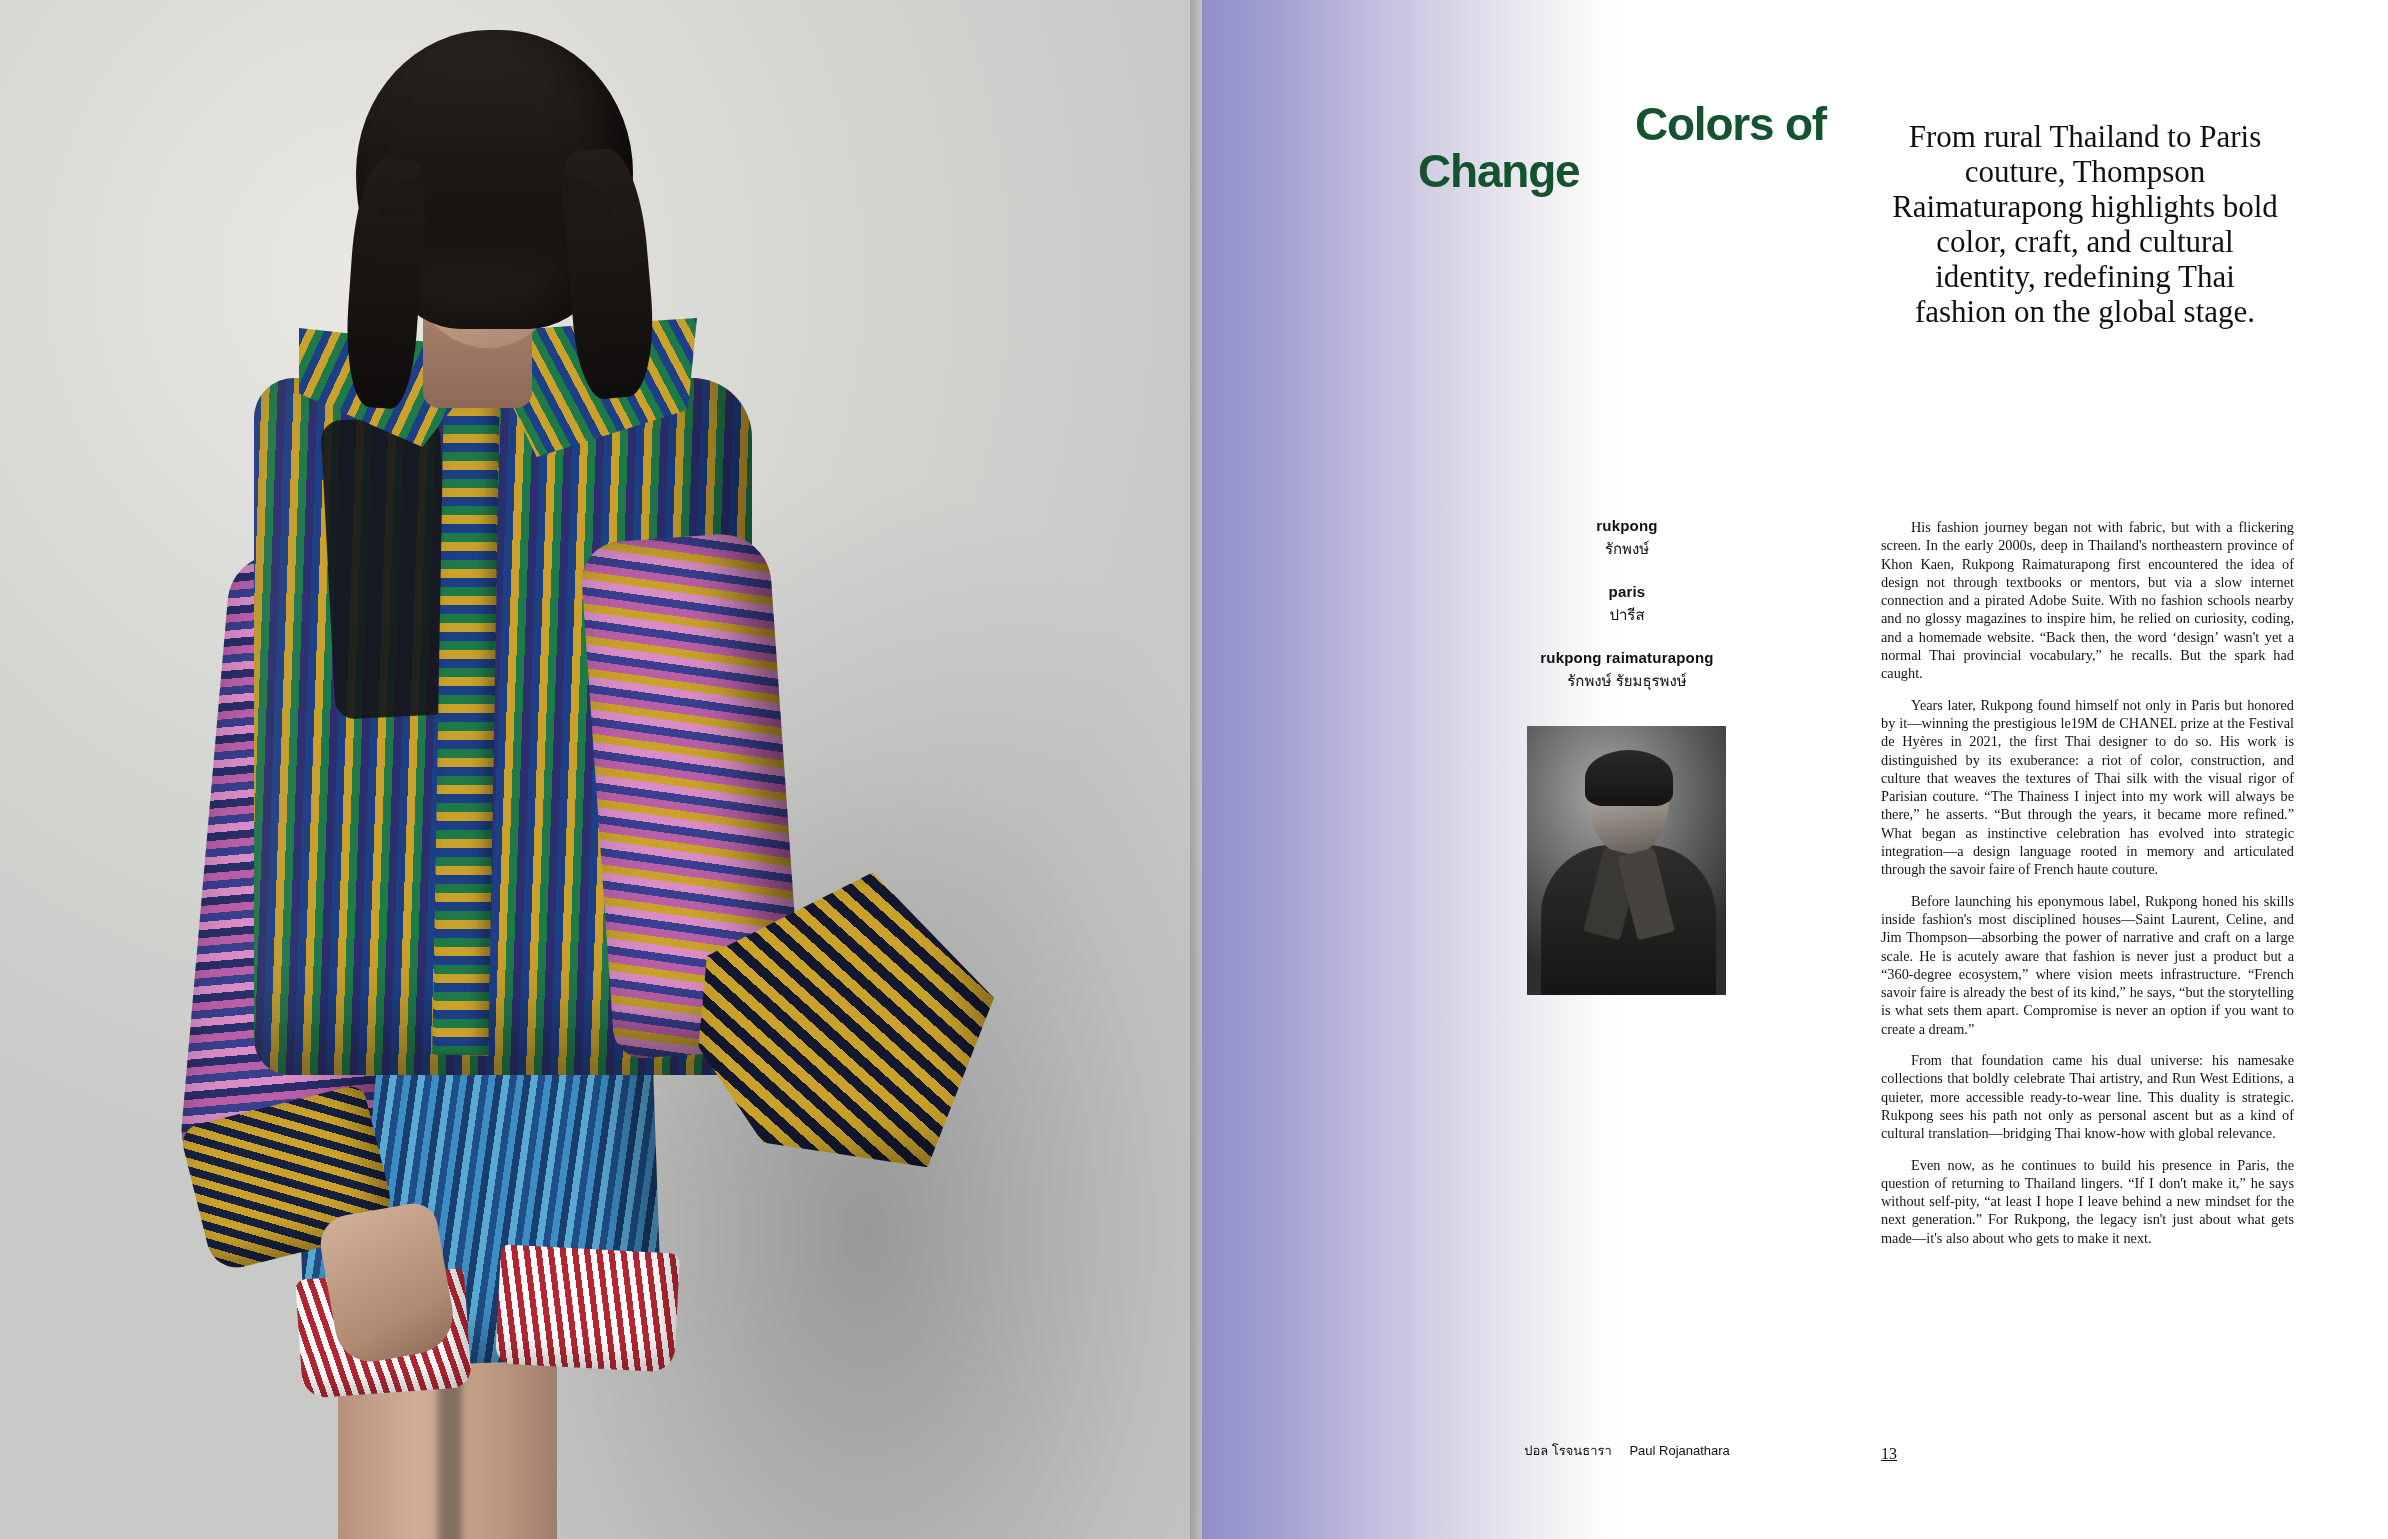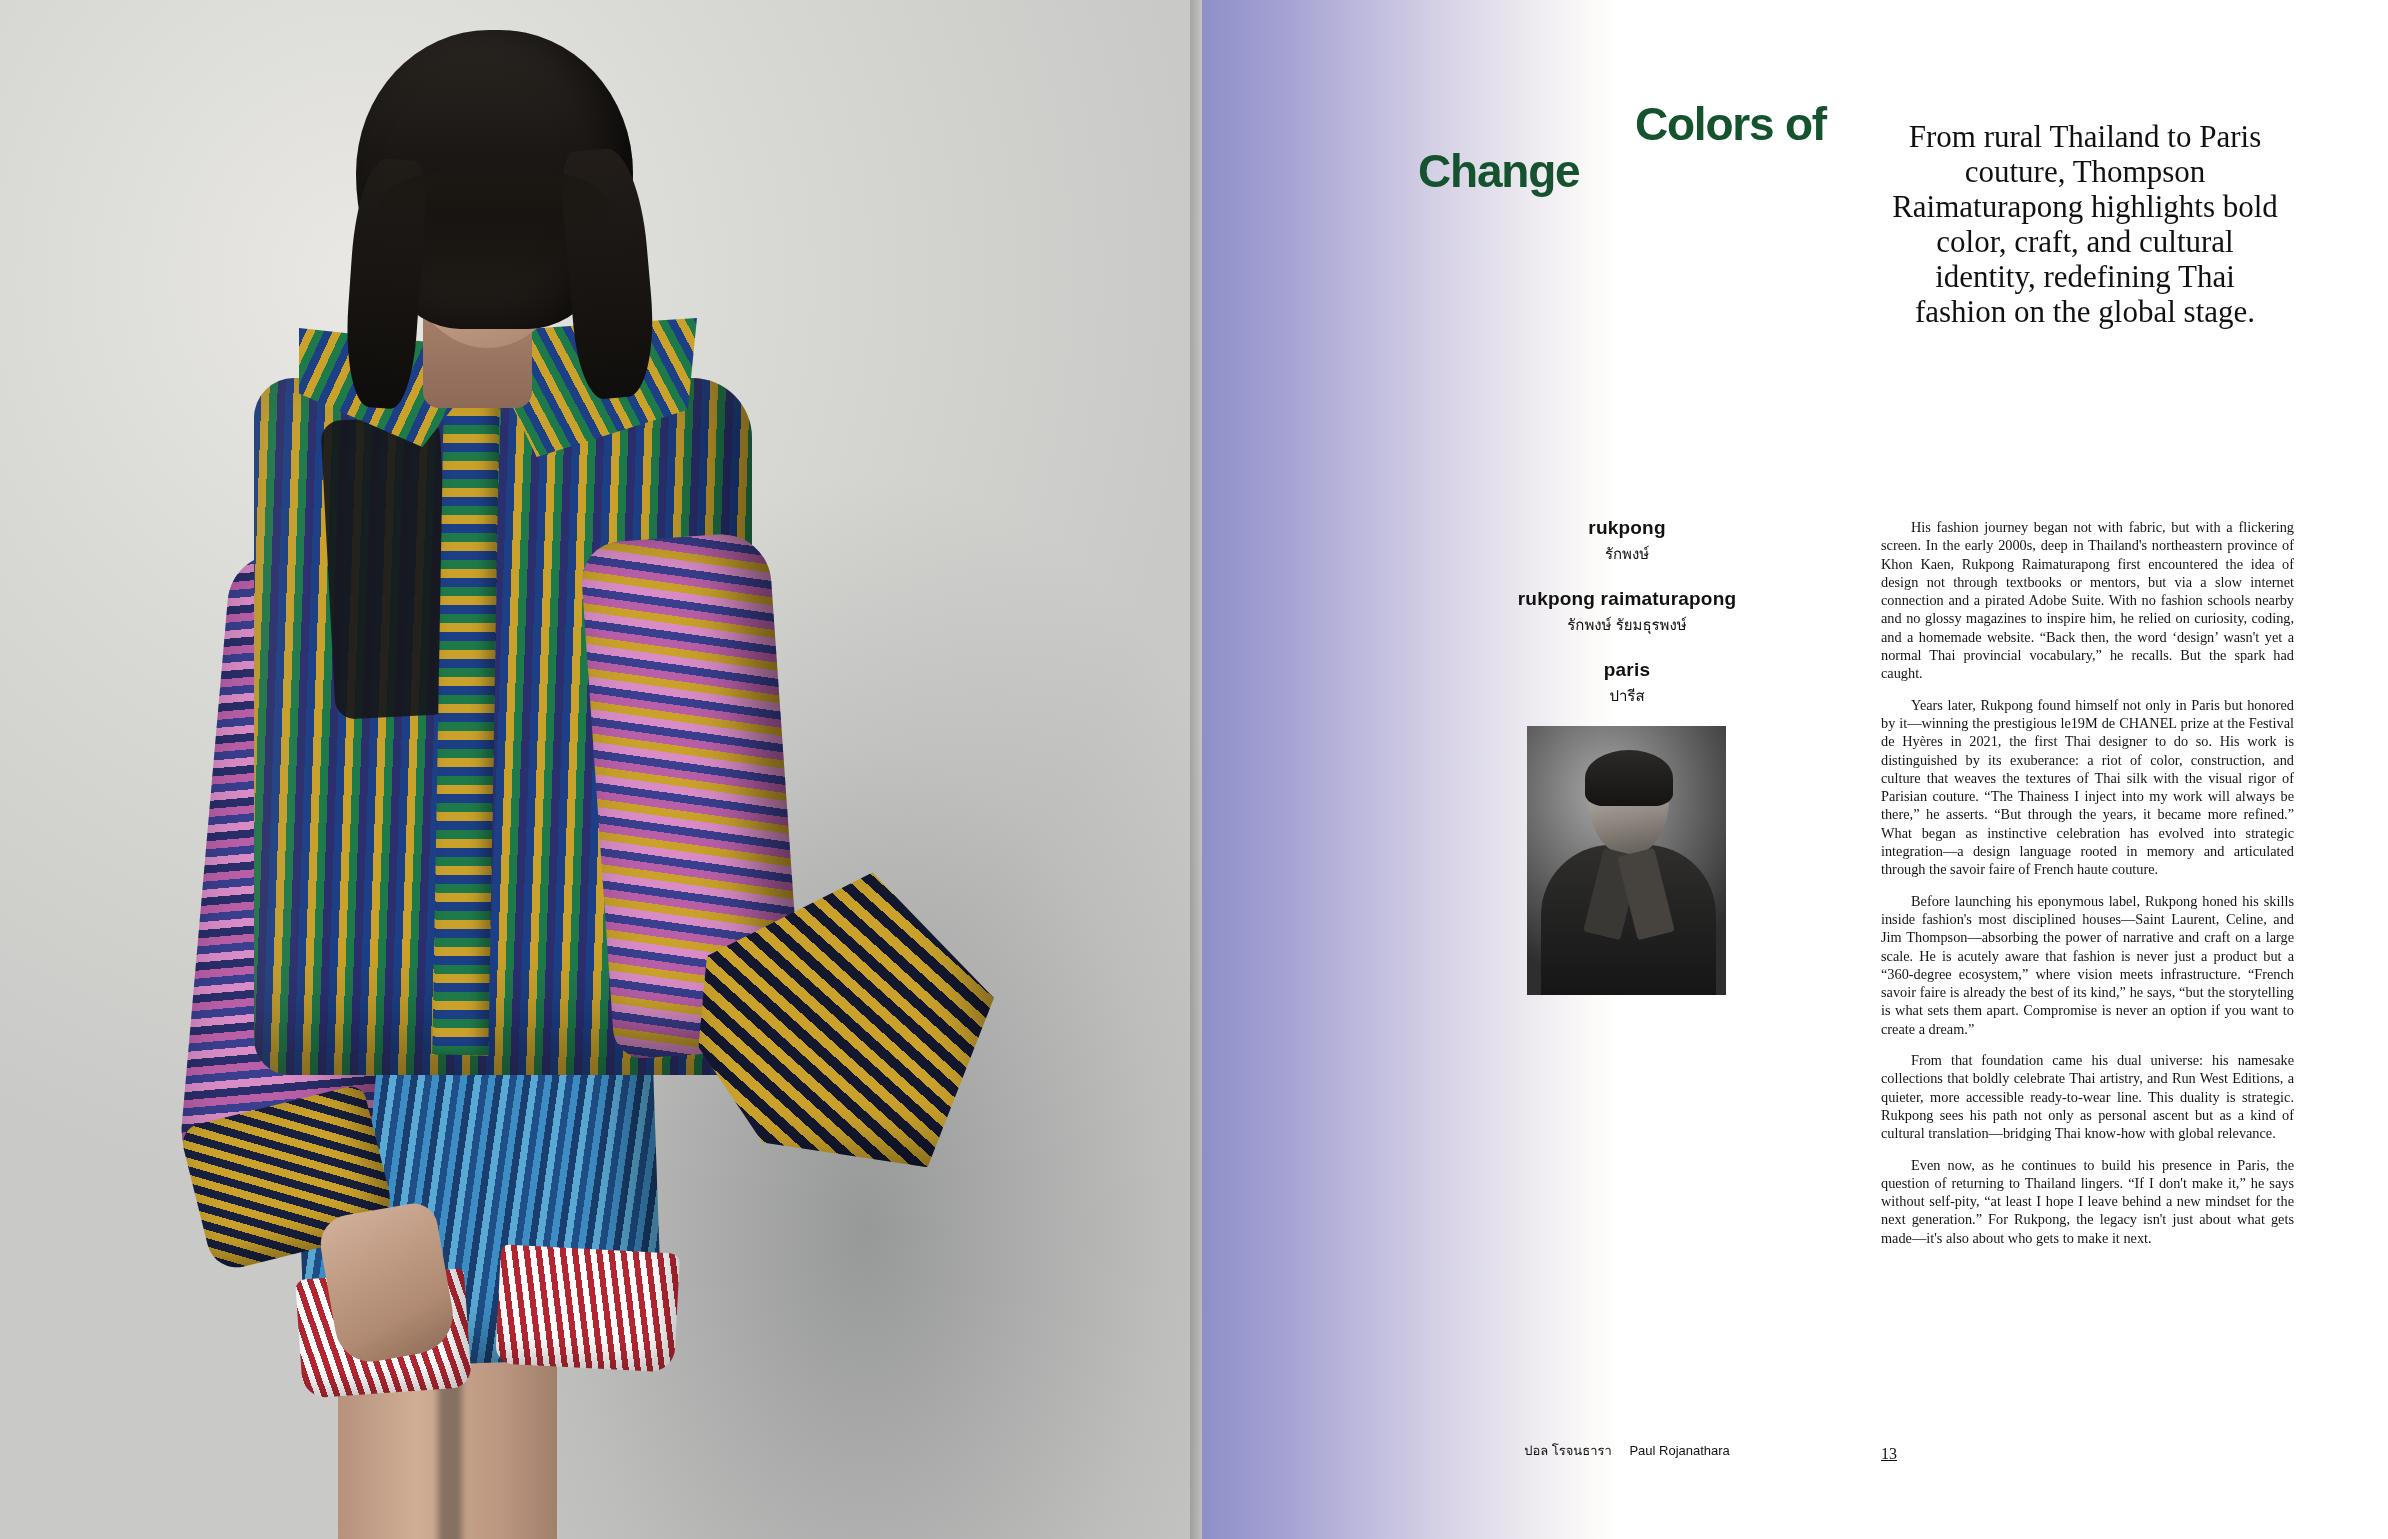--- a/index.html
+++ b/index.html
@@ -267,21 +267,21 @@
   }
 
   .credits {
     position: absolute;
     left: 20px; top: 517px; width: 428px;
     text-align: center;
     font-family: "Liberation Sans", sans-serif;
     color: #111;
   }
   .credit-block { margin-bottom: 22px; }
-  .credit-en { font-weight: bold; font-size: 19px; letter-spacing: 0.2px; }
+  .credit-en { font-weight: bold; font-size: 15px; letter-spacing: 0.2px; }
   .credit-th { font-size: 15px; margin-top: 3px; }
 
   .portrait {
     position: absolute;
     left: 134px; top: 726px; width: 199px; height: 269px;
     background: linear-gradient(170deg, #8d8d8d 0%, #6f6f6f 30%, #3b3b3b 70%, #1c1c1c 100%);
     overflow: hidden;
   }
   .p-bg { position: absolute; inset: 0; background: radial-gradient(ellipse 80% 70% at 40% 25%, #a8a8a8 0%, #6a6a6a 50%, #2e2e2e 100%); }
   .p-head {
@@ -393,26 +393,26 @@
     </h1>
 
     <div class="standfirst">From rural Thailand to Paris couture, Thompson Raimaturapong highlights bold color, craft, and cultural identity, redefining Thai fashion on the global stage.</div>
 
     <div class="credits">
       <div class="credit-block">
         <div class="credit-en">rukpong</div>
         <div class="credit-th">รักพงษ์</div>
       </div>
       <div class="credit-block">
+        <div class="credit-en">paris</div>
+        <div class="credit-th">ปารีส</div>
+      </div>
+      <div class="credit-block">
         <div class="credit-en">rukpong raimaturapong</div>
         <div class="credit-th">รักพงษ์ รัยมธุรพงษ์</div>
-      </div>
-      <div class="credit-block">
-        <div class="credit-en">paris</div>
-        <div class="credit-th">ปารีส</div>
       </div>
     </div>
 
     <div class="portrait">
       <div class="p-bg"></div>
       <div class="p-shoulders"></div>
       <div class="p-neck"></div>
       <div class="p-head"></div>
       <div class="p-eye-l"></div>
       <div class="p-eye-r"></div>

